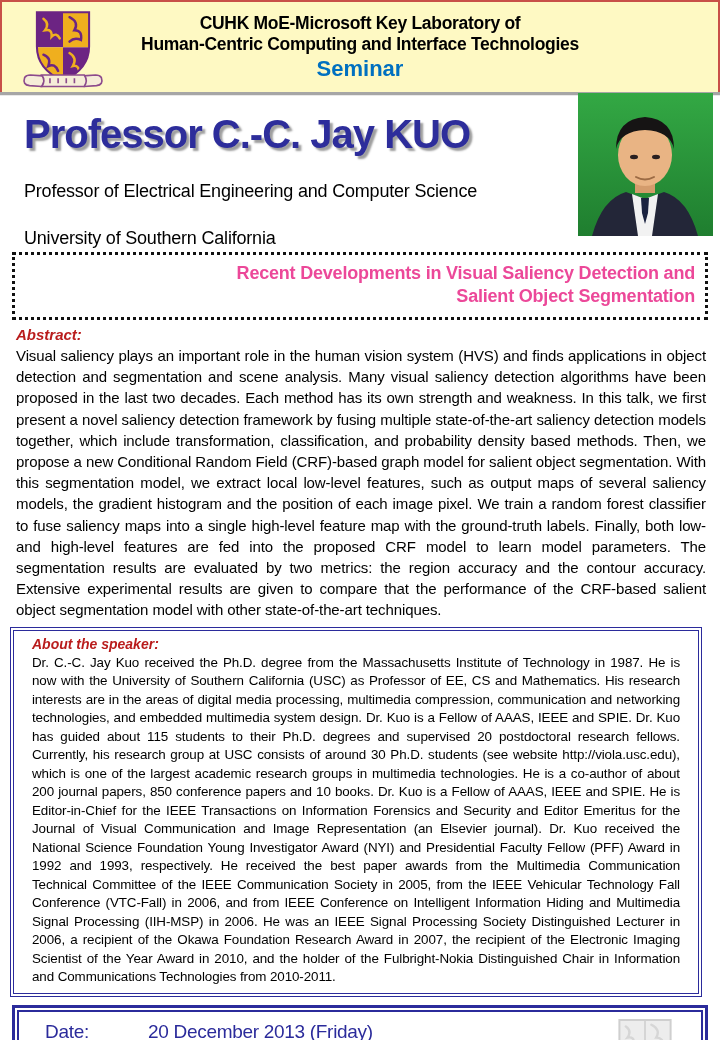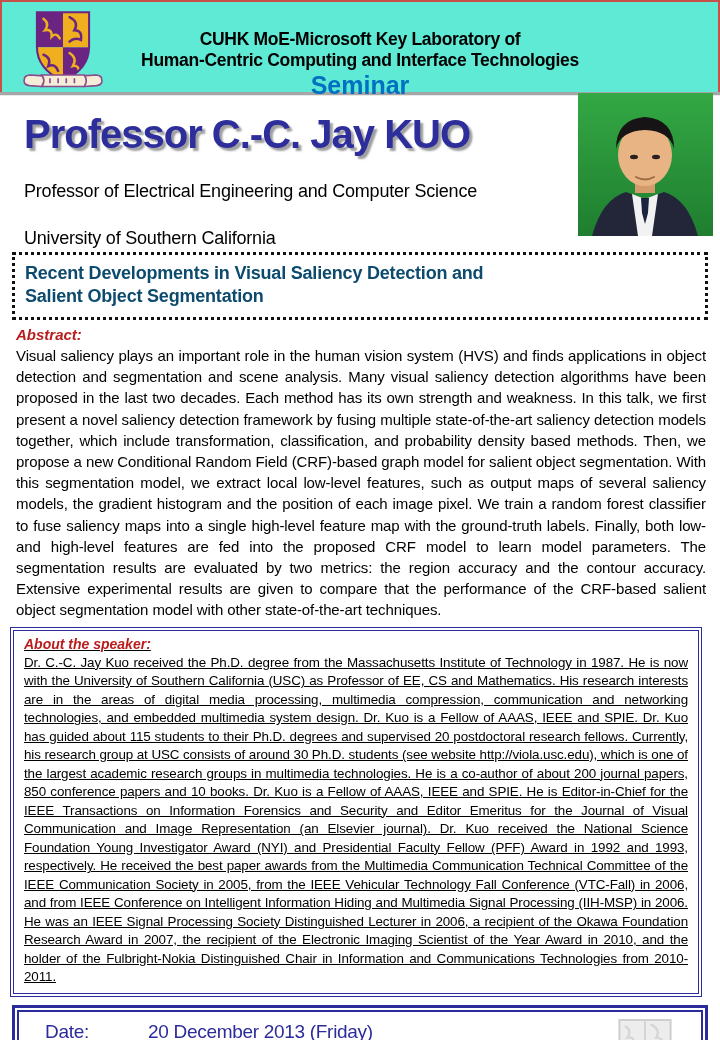--- a/index.html
+++ b/index.html
@@ -5,56 +5,56 @@
   * { margin:0; padding:0; box-sizing:border-box; }
   html,body { width:720px; height:1040px; }
   body {
     font-family:"Liberation Sans","DejaVu Sans",sans-serif;
     background:#ffffff; overflow:hidden;
   }
   .poster { position:relative; width:720px; height:1040px; background:#fff; }
 
   
   .header {
-    height:92px; background:#5eead4;
+    height:92px; background:#fef9c3;
     border-top:2px solid #C85048; border-left:2px solid #C85048; border-right:2px solid #C85048;
-    text-align:center; padding-top:27px; position:relative;
+    text-align:center; padding-top:11px; position:relative;
   }
   .logo { position:absolute; left:20px; top:7px; }
   .hline { font-weight:bold; font-size:17.5px; line-height:21px; color:#000; letter-spacing:-0.3px; }
-  .seminar { font-weight:bold; font-size:25px; line-height:24px; color:#0070C0; margin-top:2px; }
+  .seminar { font-weight:bold; font-size:22px; line-height:24px; color:#0070C0; margin-top:2px; }
   .divider { height:4px; background:#A6A6A6; border-bottom:1px solid #E9E9E9; }
 
   
   .speaker-block { position:relative; height:152px; padding:16px 0 0 24px; }
   .name {
     font-size:40px; font-weight:bold; color:#2D2D9B; letter-spacing:-1px;
     text-shadow:3px 3px 2px #9e9e9e; margin-bottom:14px; white-space:nowrap;
   }
   .sub { font-size:18px; line-height:25px; color:#000; letter-spacing:-0.2px;margin-top:22px; }
   .portrait { position:absolute; right:7px; top:-3px; border:0; }
 
   
   .talk-box {
     margin:4px 12px 5px 12px; border:3px dotted #111;
-    padding:7px 10px 9px; text-align:left;
-    font-weight:bold; font-size:18px; line-height:23px; color:#0c4a6e; letter-spacing:-0.2px;
+    padding:7px 10px 9px; text-align:right;
+    font-weight:bold; font-size:18px; line-height:23px; color:#ec4899; letter-spacing:-0.2px;
   }
 
   
   .abstract { margin:0 14px 0 16px; }
   .sec-heading { font-style:italic; font-weight:bold; font-size:15px; line-height:20px; color:#b91c1c; }
   .abstract p {
     font-size:15px; line-height:21.2px; color:#000;
     text-align:justify; text-align-last:left; letter-spacing:-0.1px;
   }
 
   
   .bio-box {
-    margin:6px 18px 0 10px; border:4px double #2B2B9B; padding:4px 10px 6px;text-decoration:underline;
+    margin:6px 18px 0 10px; border:4px double #2B2B9B; padding:4px 18px 6px;
   }
   .bio-box .sec-heading { font-size:14px; line-height:19px; }
   .bio-box p {
     font-size:13.4px; line-height:18.5px; color:#000;
     text-align:justify; text-align-last:left; letter-spacing:-0.1px;
   }
 
   
   .event-outer { margin:8px 12px 0 12px; border:3px solid #2B2B9B; padding:2px; background:#fff; }
   .event-inner { border:2px solid #2B2B9B; padding:7px 0 5px 26px; position:relative; background:#fff; }

